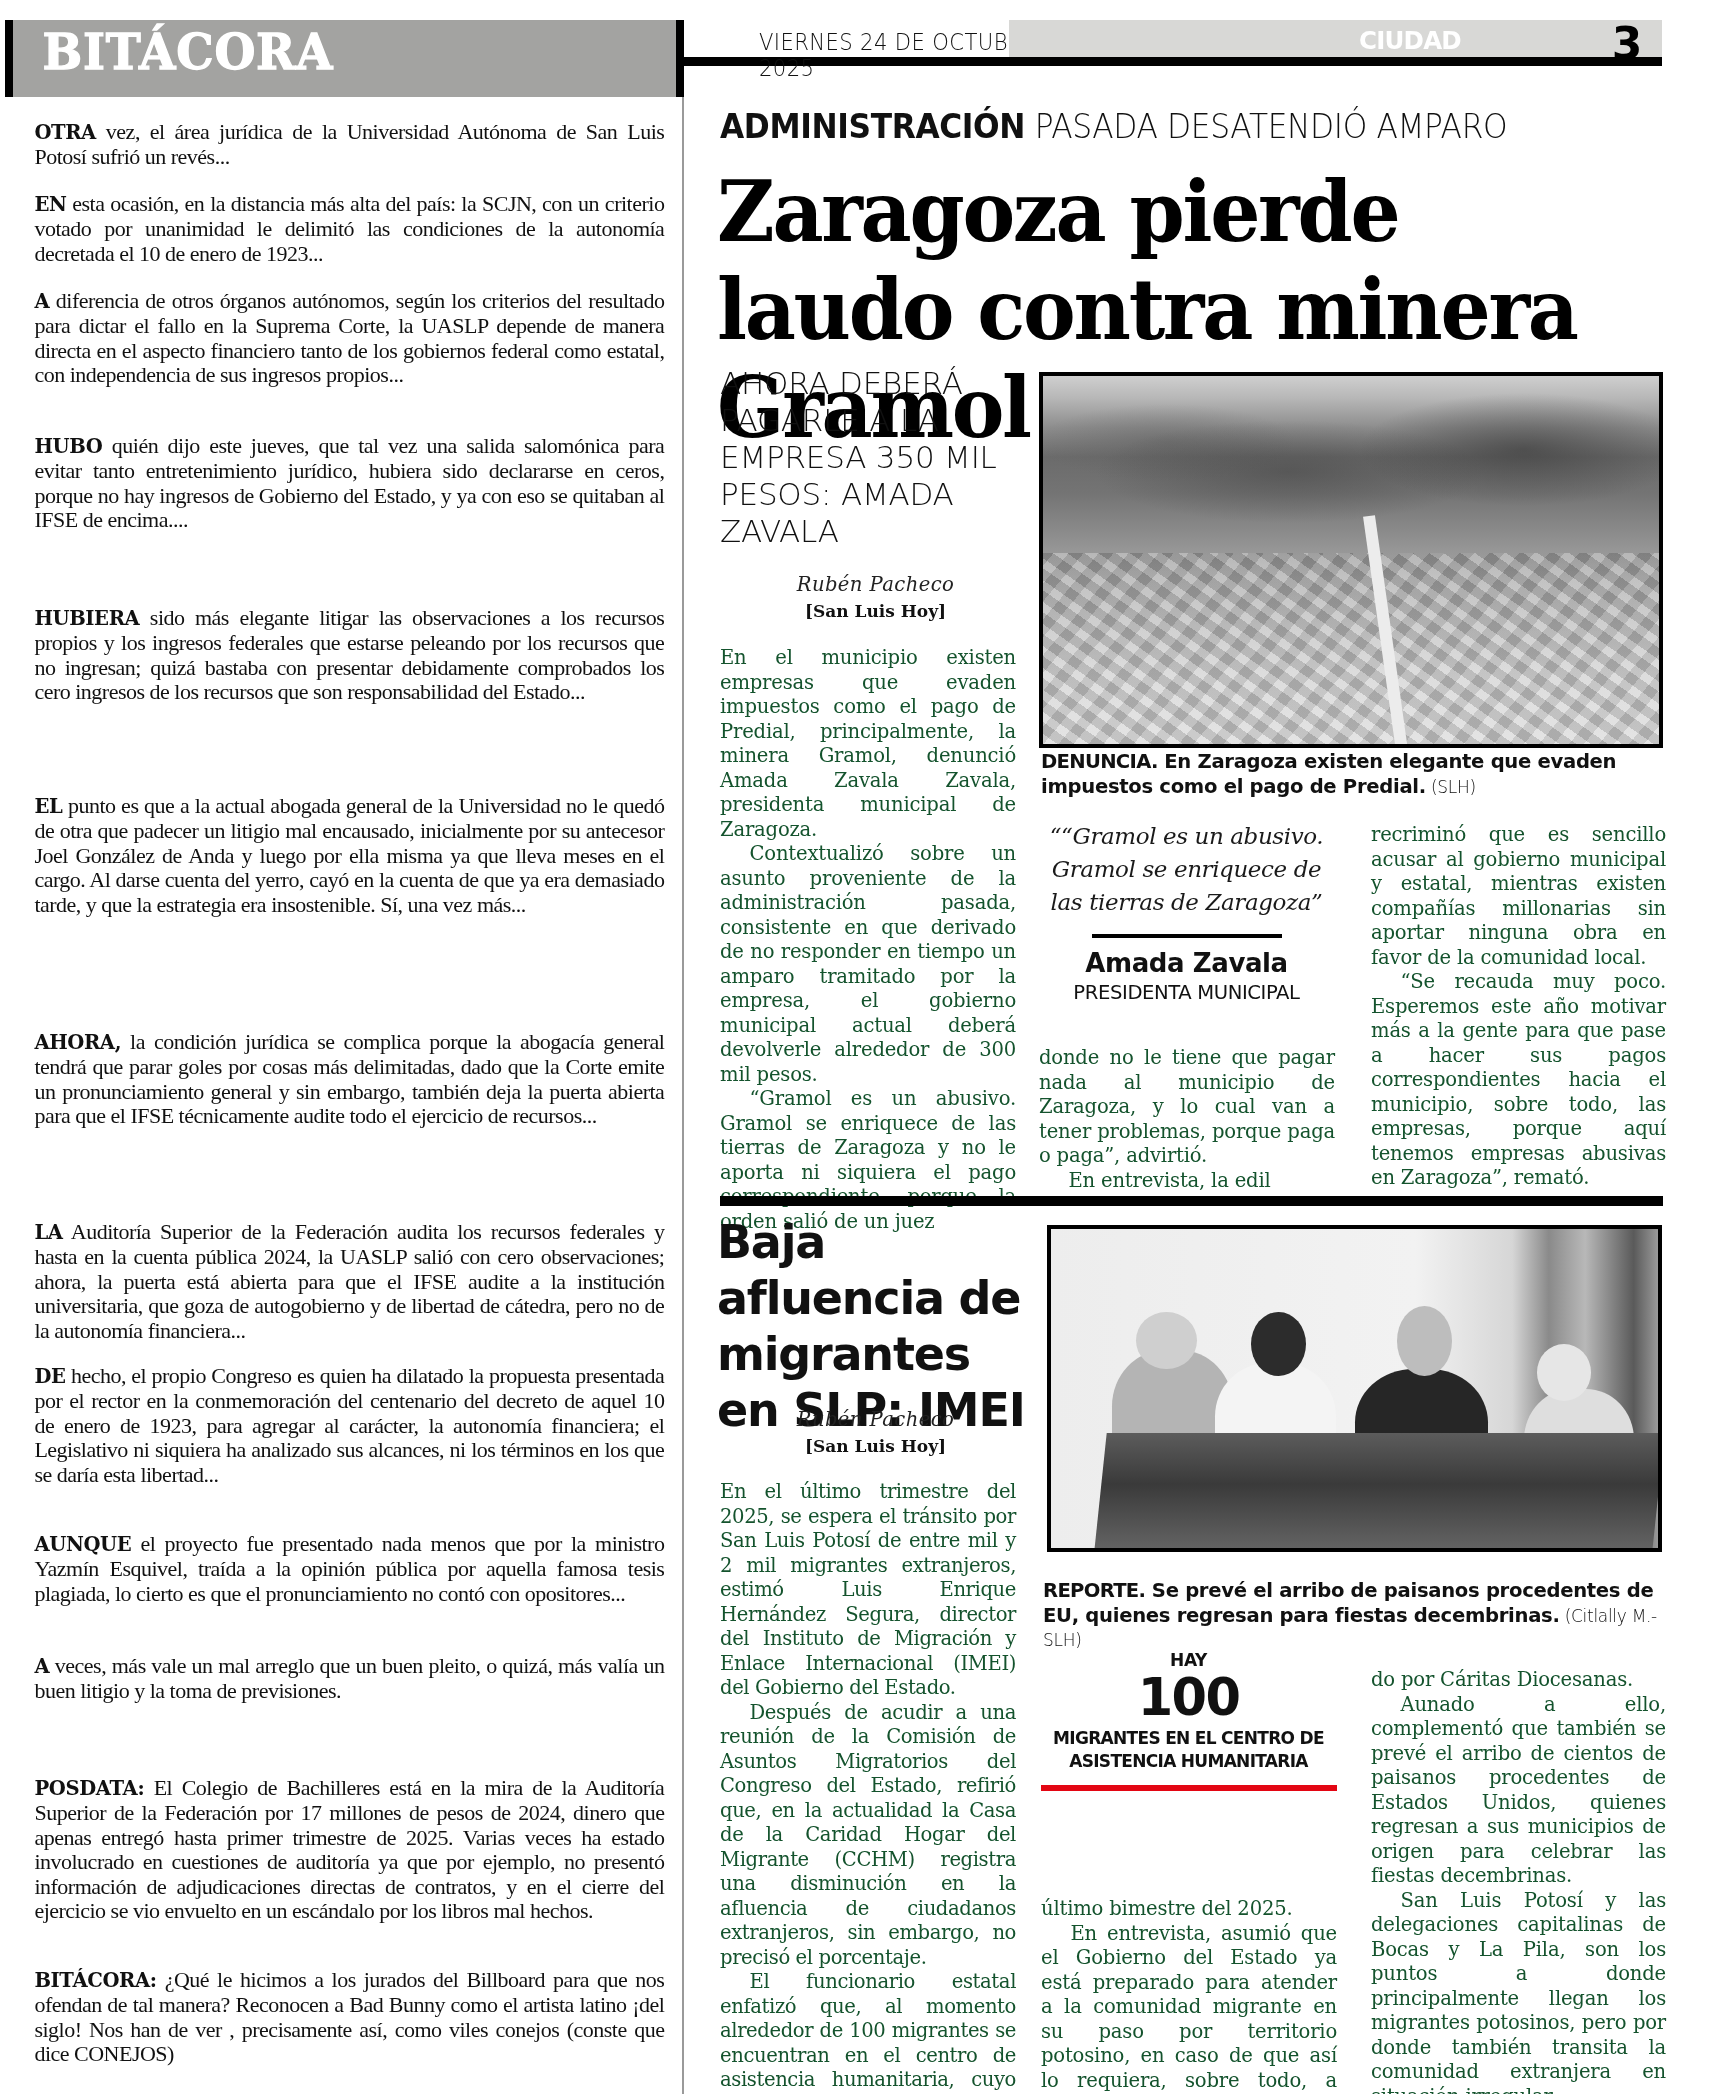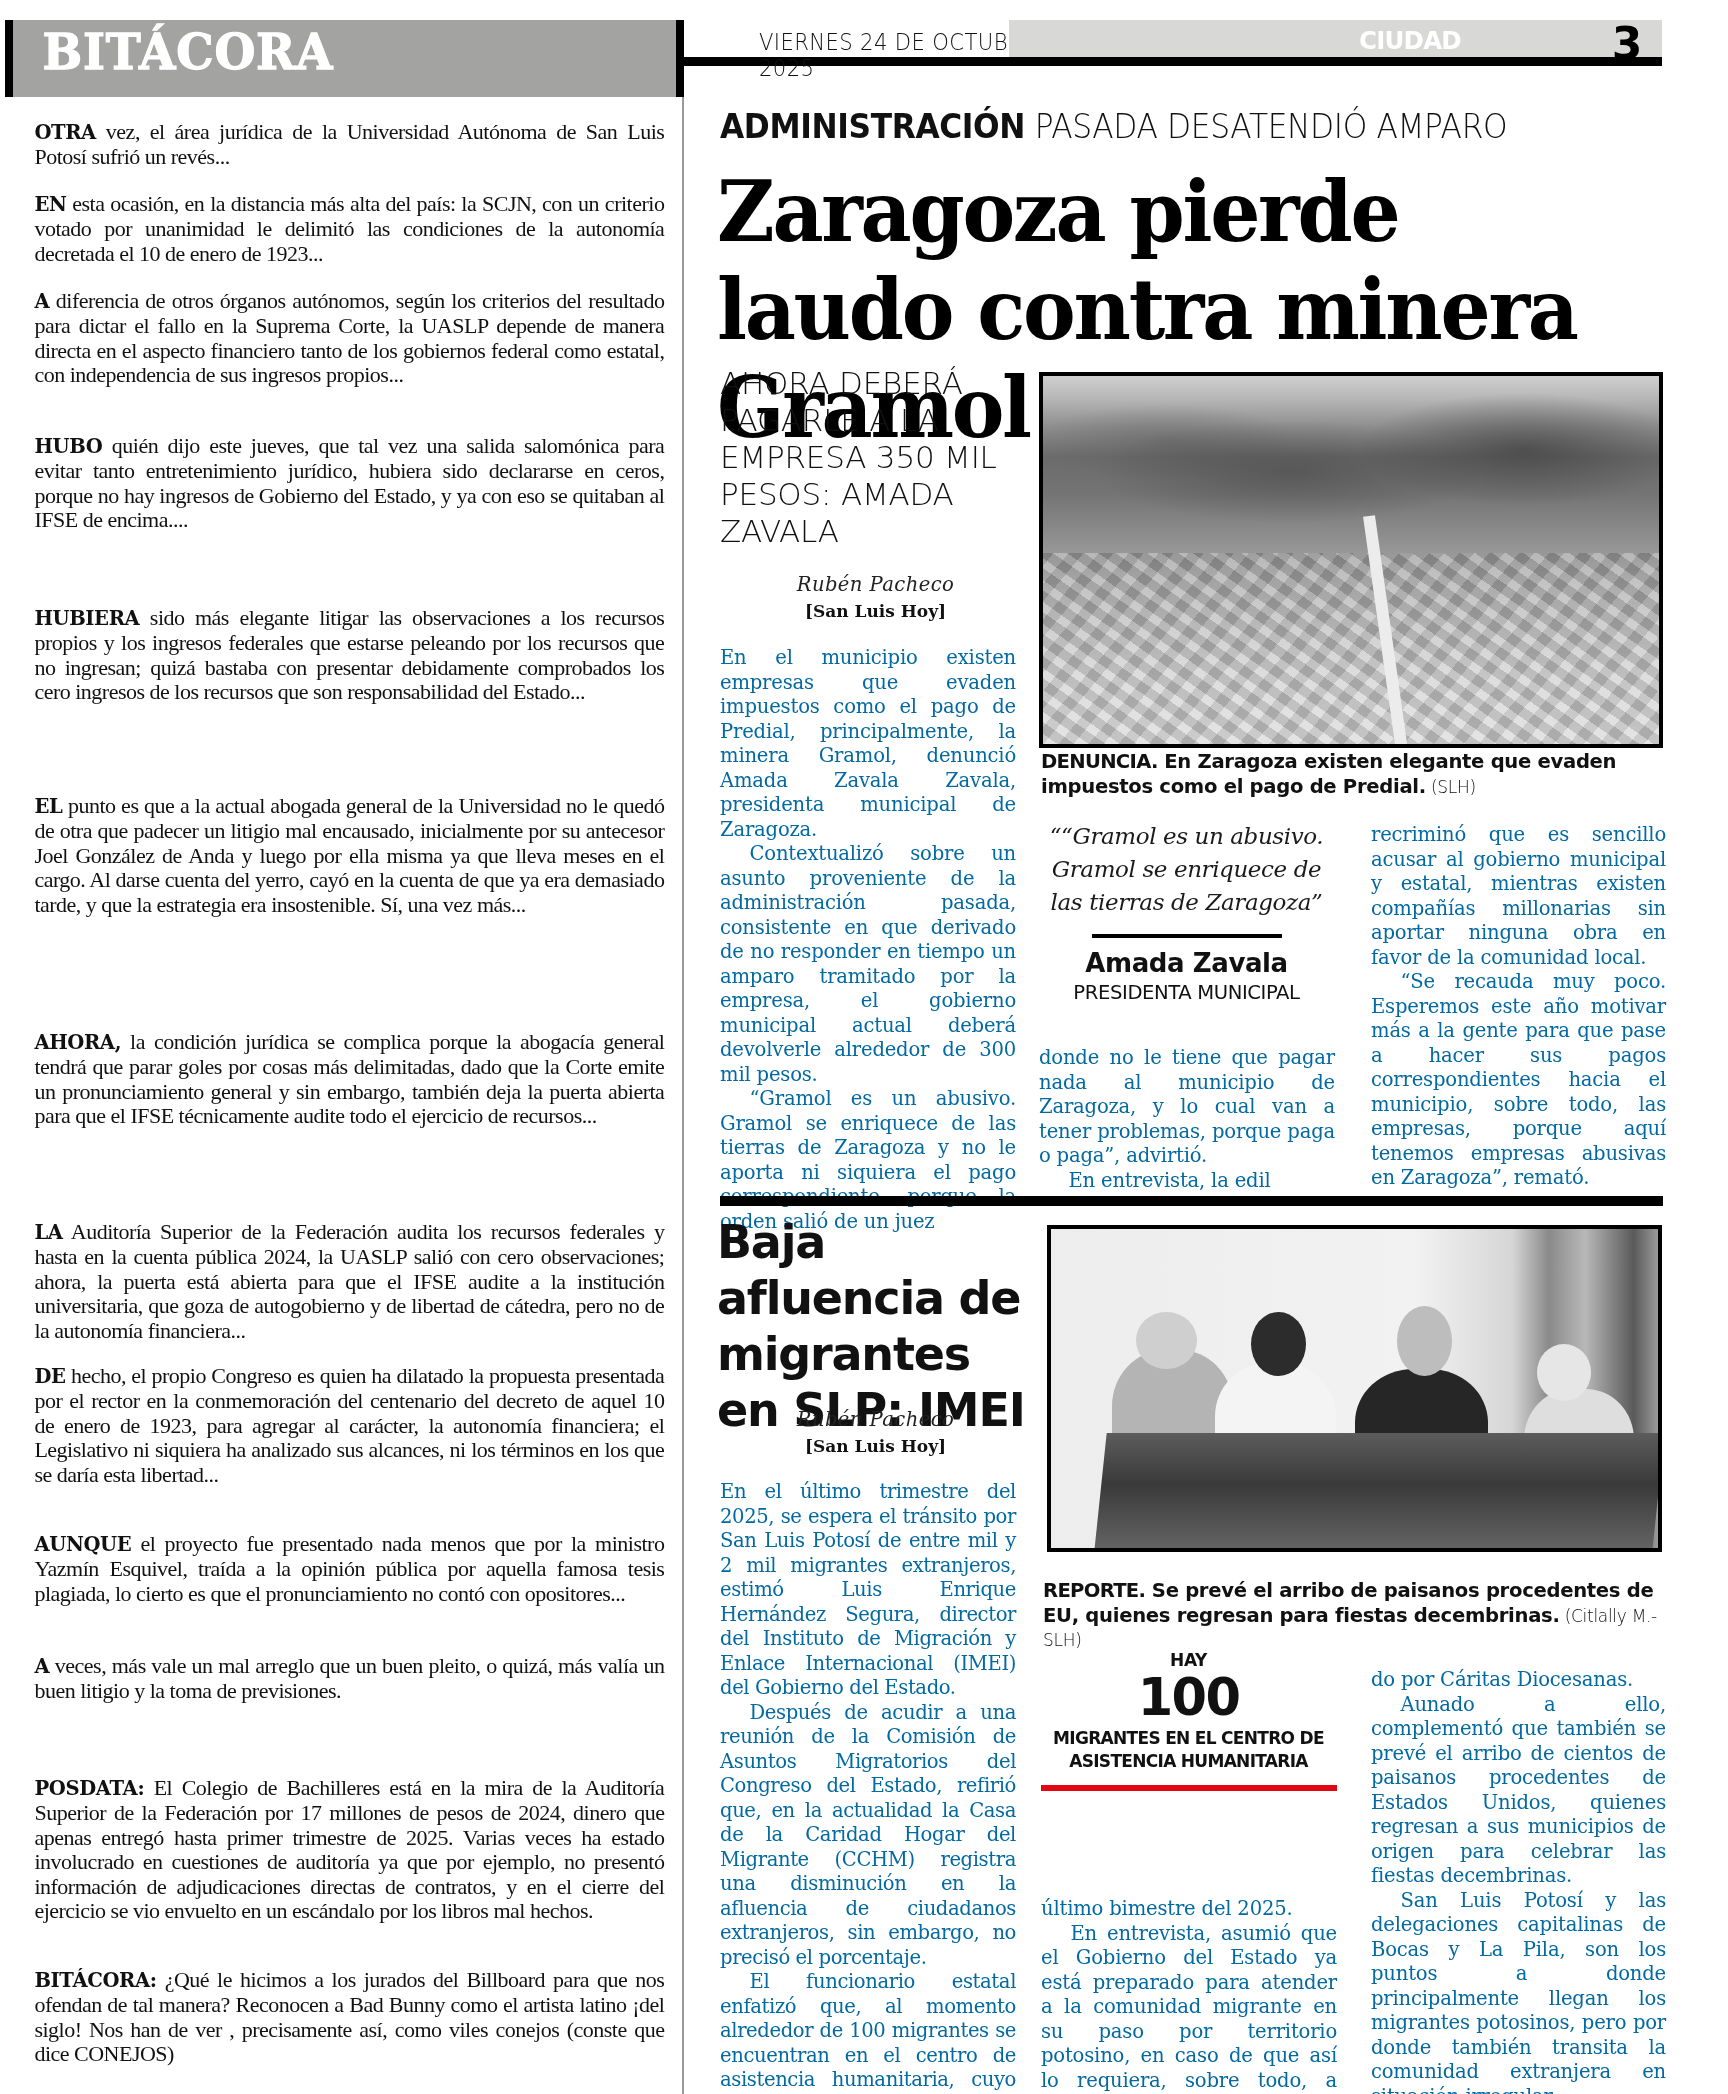--- a/index.html
+++ b/index.html
@@ -77,21 +77,21 @@
     font-weight: 300; color: #111; letter-spacing: -0.2px;
   }
   .byline { position: absolute; text-align: center; font-family: "DejaVu Serif", serif; }
   .byline .author { font-style: italic; font-size: 19.6px; color: #222; display: block; letter-spacing: 0.4px; }
   .byline .outlet { font-weight: bold; font-size: 17px; display: block; margin-top: 4.9px; }
   .byline-1 { left: 720px; top: 573px; width: 311px; }
   .byline-2 { left: 720px; top: 1408px; width: 311px; }
 
   .col-text {
     position: absolute; font-family: "DejaVu Serif", serif; font-size: 19.6px;
-    line-height: 24.5px; text-align: justify; color: #0369a1; letter-spacing: -0.2px;
+    line-height: 24.5px; text-align: justify; color: #14532d; letter-spacing: -0.2px;
   }
   .col-text p { text-indent: 29.5px; }
   .col-text p.first { text-indent: 0; }
   .main-col1 { left: 720px; top: 646px; width: 296px; }
 
   .photo {
     position: absolute; border: 4.1px solid #000; overflow: hidden;
   }
   .photo-aerial {
     left: 1039px; top: 372px; width: 624px; height: 376px;

